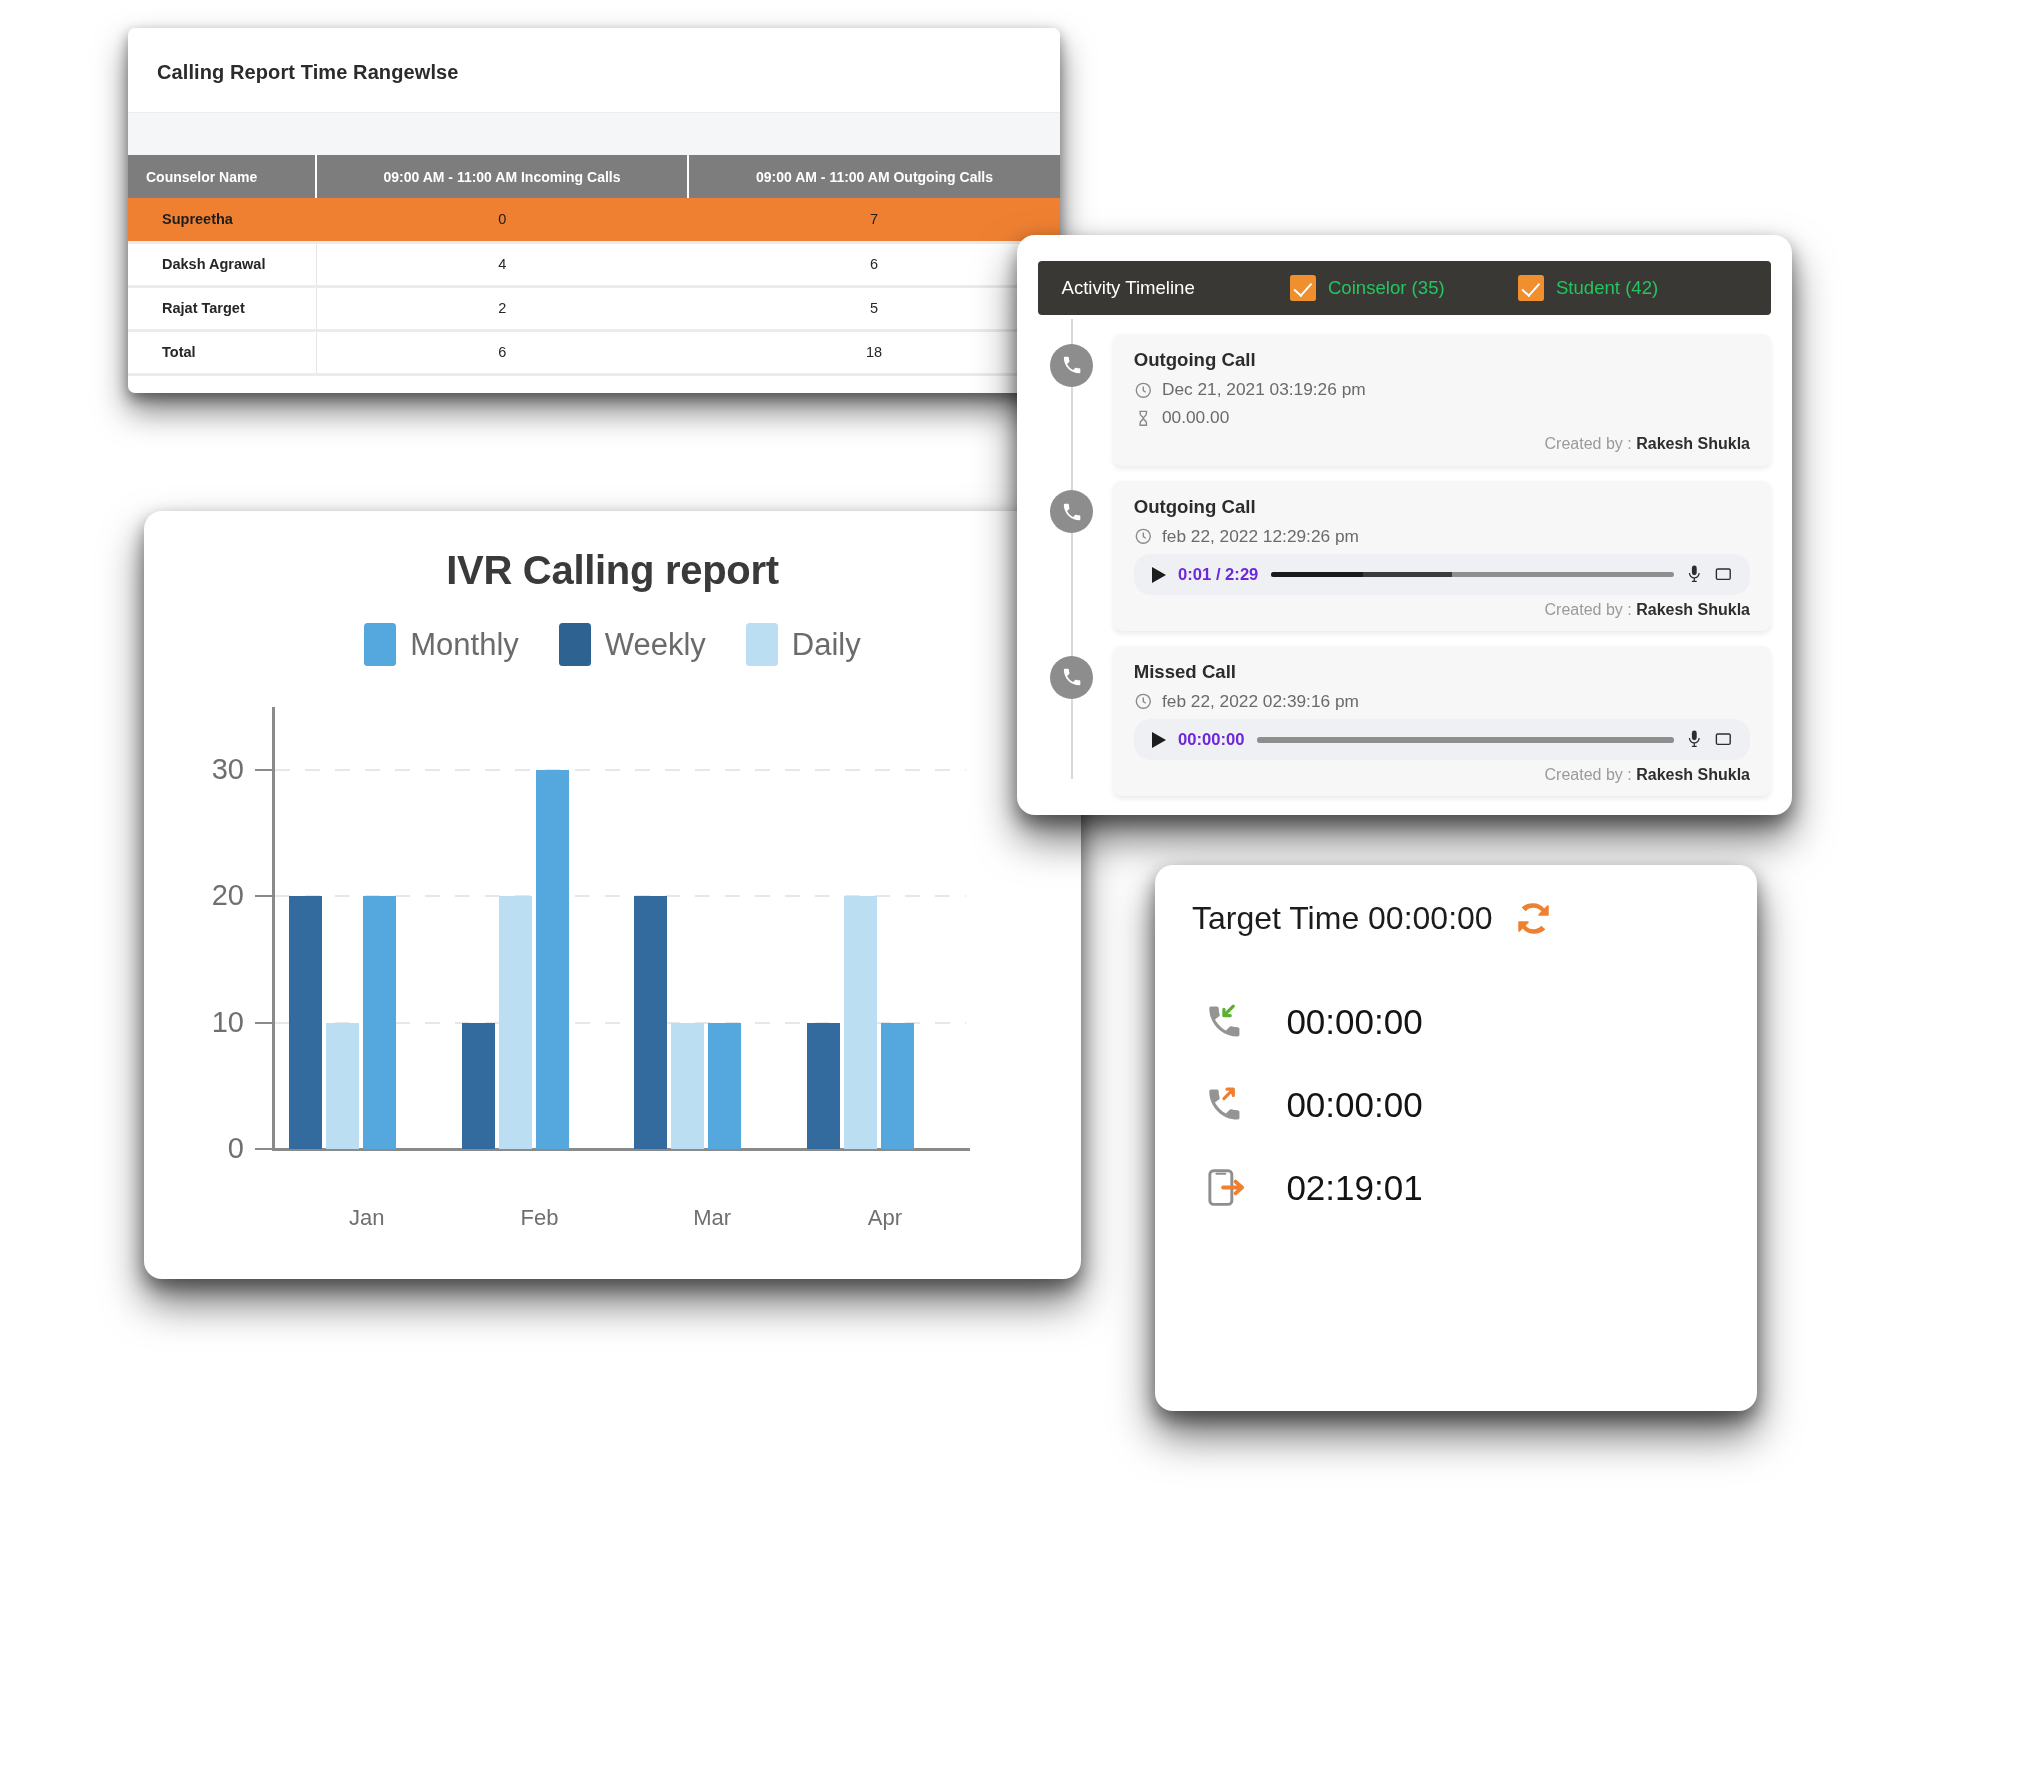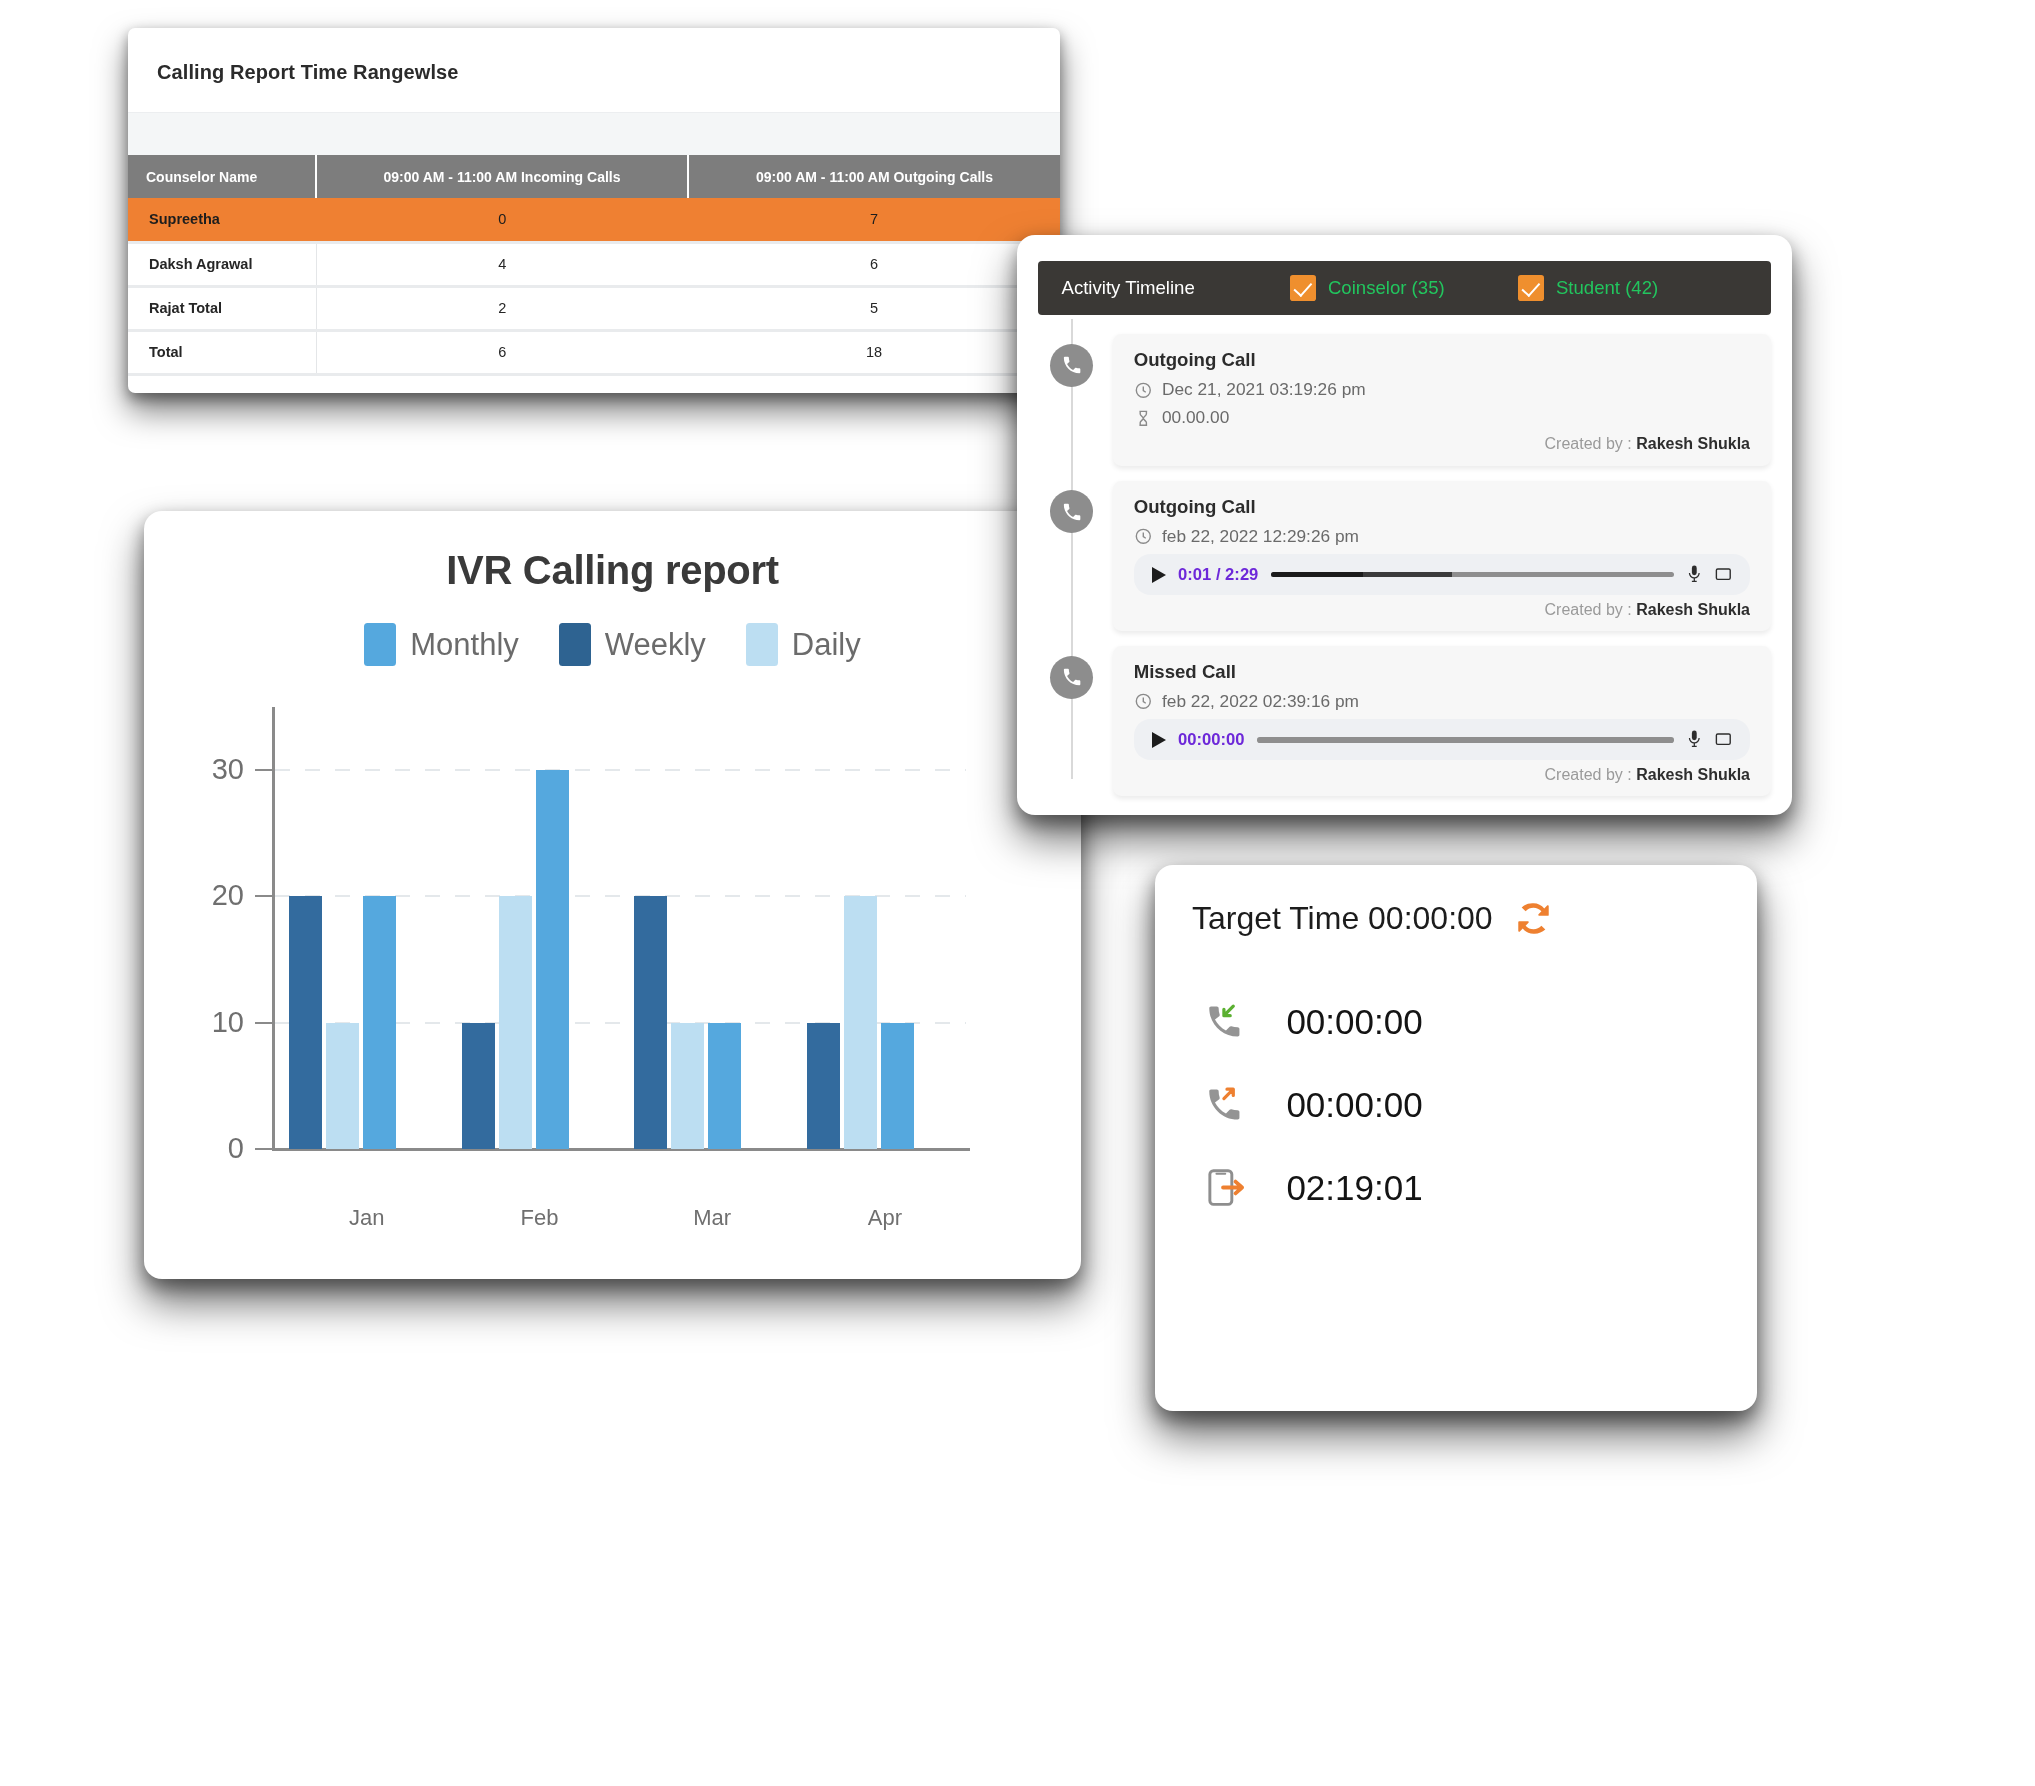--- a/index.html
+++ b/index.html
@@ -74,21 +74,21 @@
     font-size: 14.5px;
     color: #262626;
     height: 44px;
     text-align: center;
     vertical-align: middle;
     background: #ffffff;
     border-bottom: 3.5px solid #e9ebed;
   }
   table.rpt tbody td.col-name {
     text-align: left;
-    padding-left: 21px;
+    padding-left: 34px;
     font-weight: 700;
     font-size: 14.5px;
     border-right: 0.7px solid #e4e6e8;
   }
   table.rpt tbody tr.hl td {
     background: #ef8032;
     color: #1d1d1d;
     border-bottom: 3.5px solid #e9ebed;
   }
   table.rpt tbody tr.hl td.col-name { border-right: 0.7px solid #ef8032; }
@@ -426,21 +426,21 @@
           <td class="col-name">Supreetha</td>
           <td>0</td>
           <td>7</td>
         </tr>
         <tr>
           <td class="col-name">Daksh Agrawal</td>
           <td>4</td>
           <td>6</td>
         </tr>
         <tr>
-          <td class="col-name">Rajat Total</td>
+          <td class="col-name">Rajat Target</td>
           <td>2</td>
           <td>5</td>
         </tr>
         <tr>
           <td class="col-name">Total</td>
           <td>6</td>
           <td>18</td>
         </tr>
       </tbody>
     </table>

